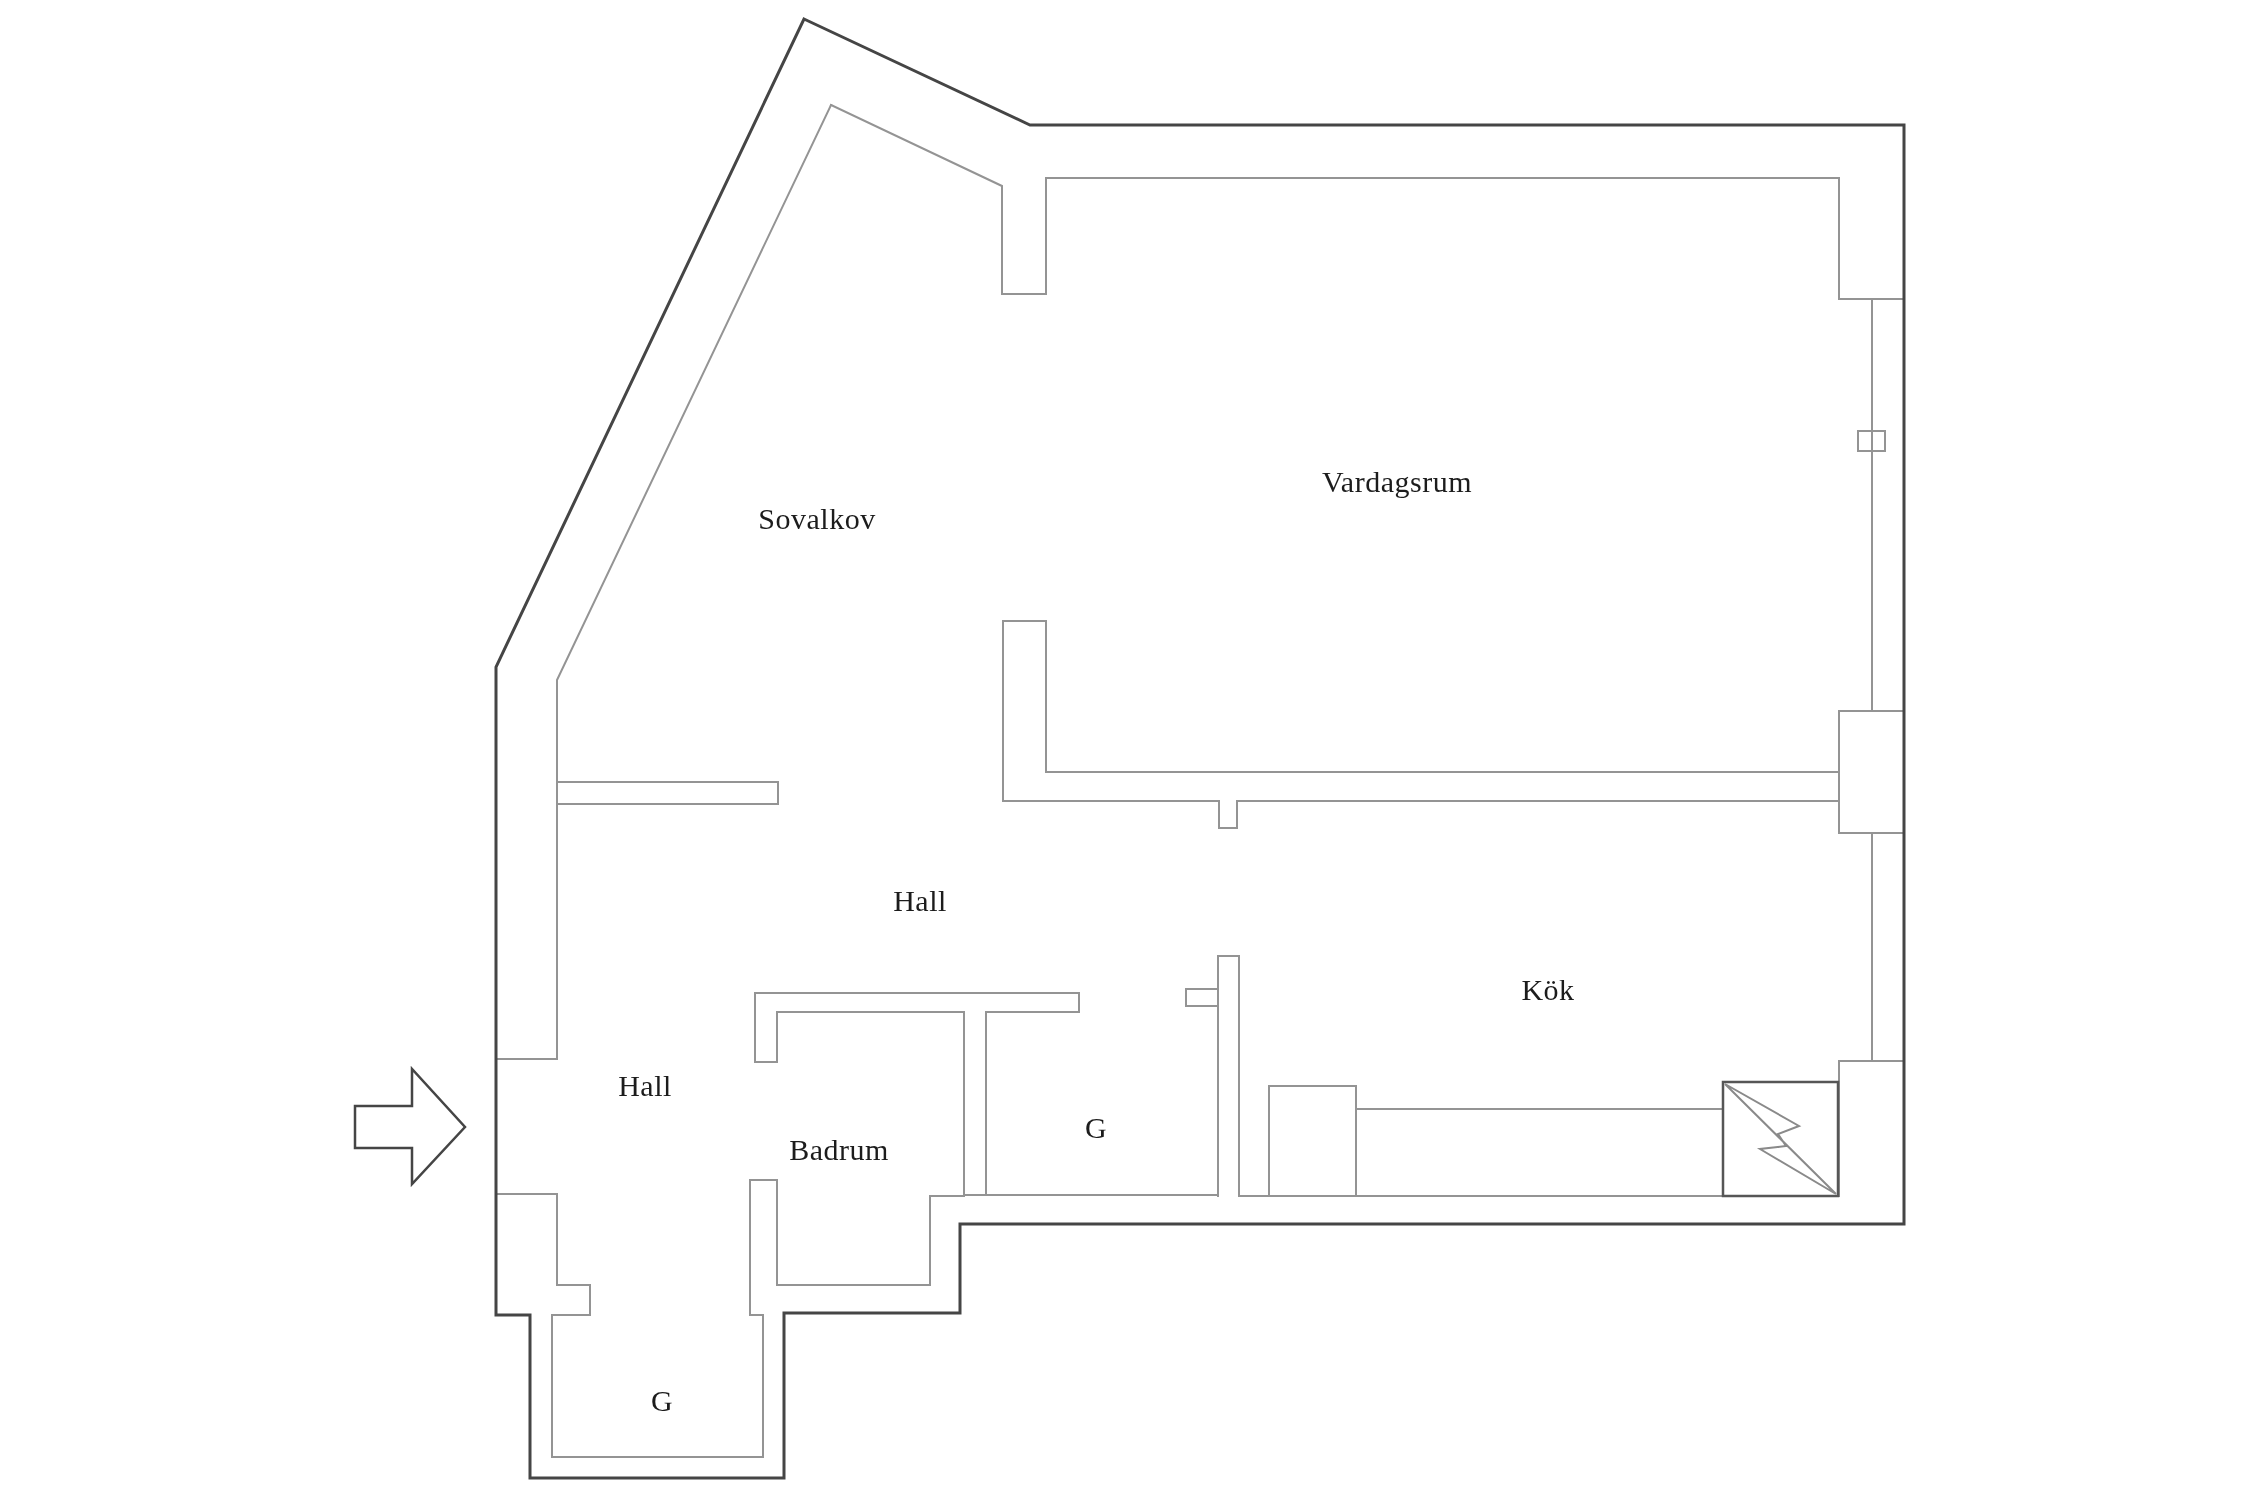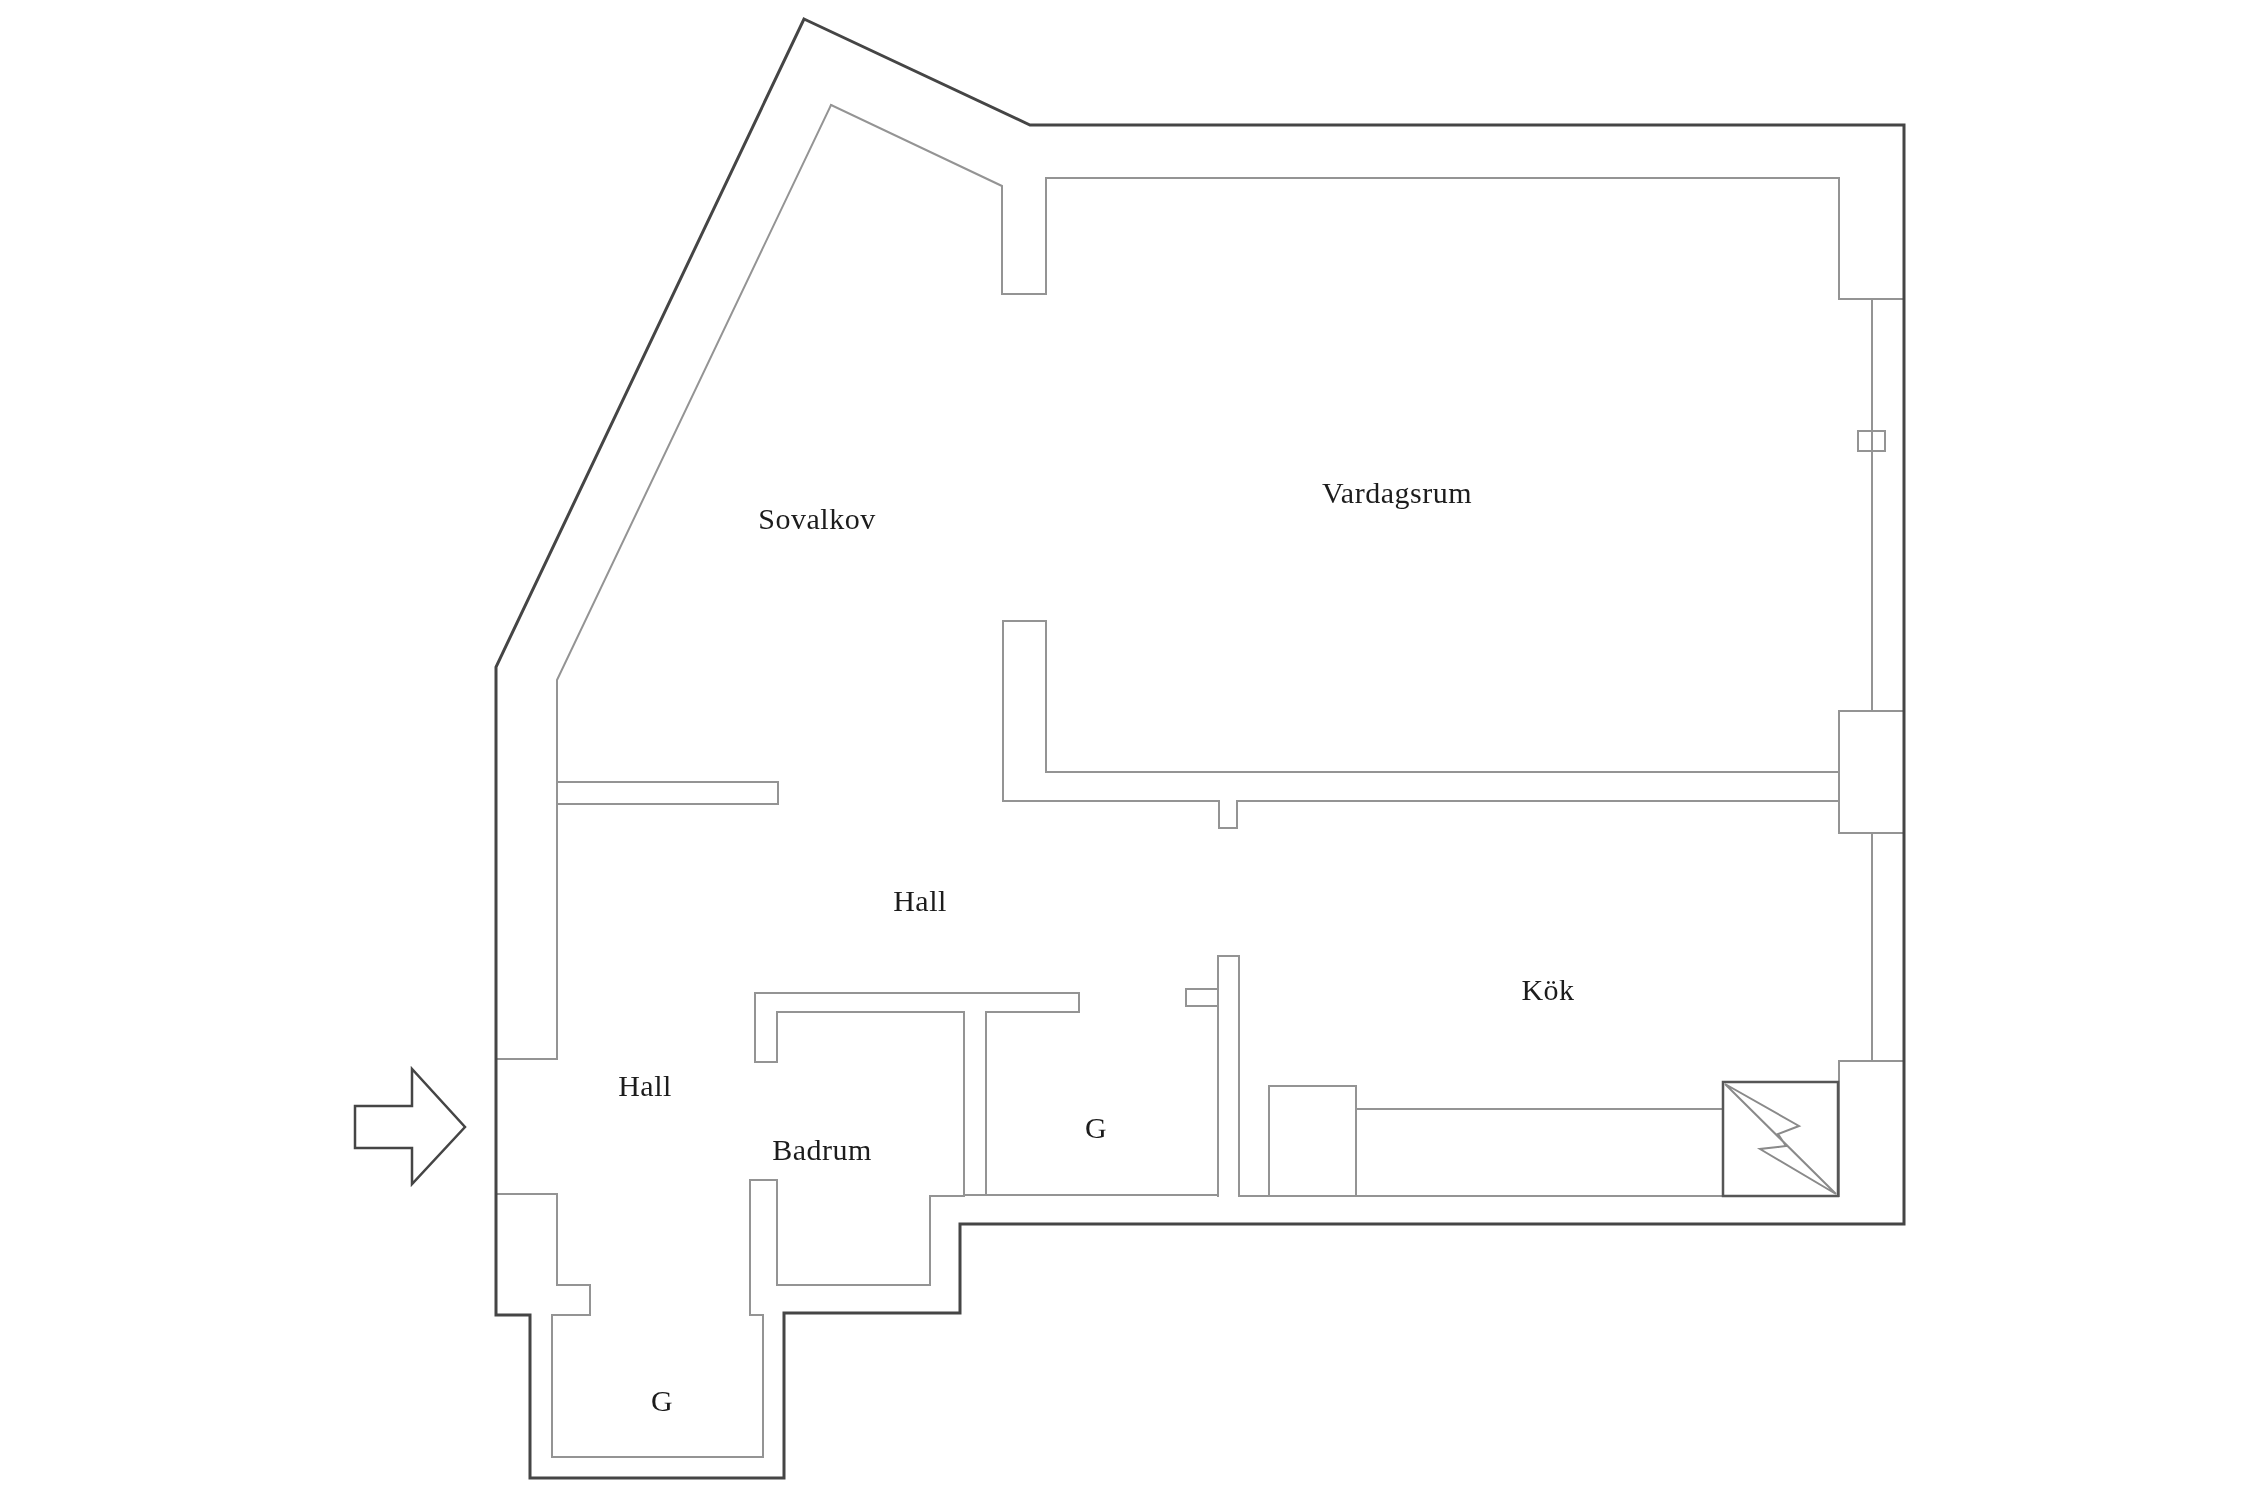--- a/index.html
+++ b/index.html
@@ -75,20 +75,20 @@
       <polygon points="355,1106 412,1106 412,1069 465,1127 412,1184 412,1148 355,1148" fill="#ffffff" stroke-width="2.5" stroke="#454545"></polygon>
     </g>
 
     <g fill="none">
       <rect x="1723" y="1082" width="115" height="114" stroke-width="2.5" stroke="#565656"></rect>
       <path d="M1725,1084 L1799,1126 L1778,1134 L1786,1146 L1760,1149 L1836,1194 Z" stroke-width="2" stroke="#8a8a8a"></path>
     </g>
   </svg>
 
   <div class="room-label" style="left: 817px; top: 519px;">Sovalkov</div>
-  <div class="room-label" style="left: 1397px; top: 493px;">Vardagsrum</div>
+  <div class="room-label" style="left: 1397px; top: 482px;">Vardagsrum</div>
   <div class="room-label" style="left: 920px; top: 901px;">Hall</div>
   <div class="room-label" style="left: 645px; top: 1086px;">Hall</div>
-  <div class="room-label" style="left: 822px; top: 1150px;">Badrum</div>
+  <div class="room-label" style="left: 839px; top: 1150px;">Badrum</div>
   <div class="room-label" style="left: 1096px; top: 1128px;">G</div>
   <div class="room-label" style="left: 662px; top: 1401px;">G</div>
   <div class="room-label" style="left: 1548px; top: 990px;">Kök</div>
 </div>
 
 </body></html>

